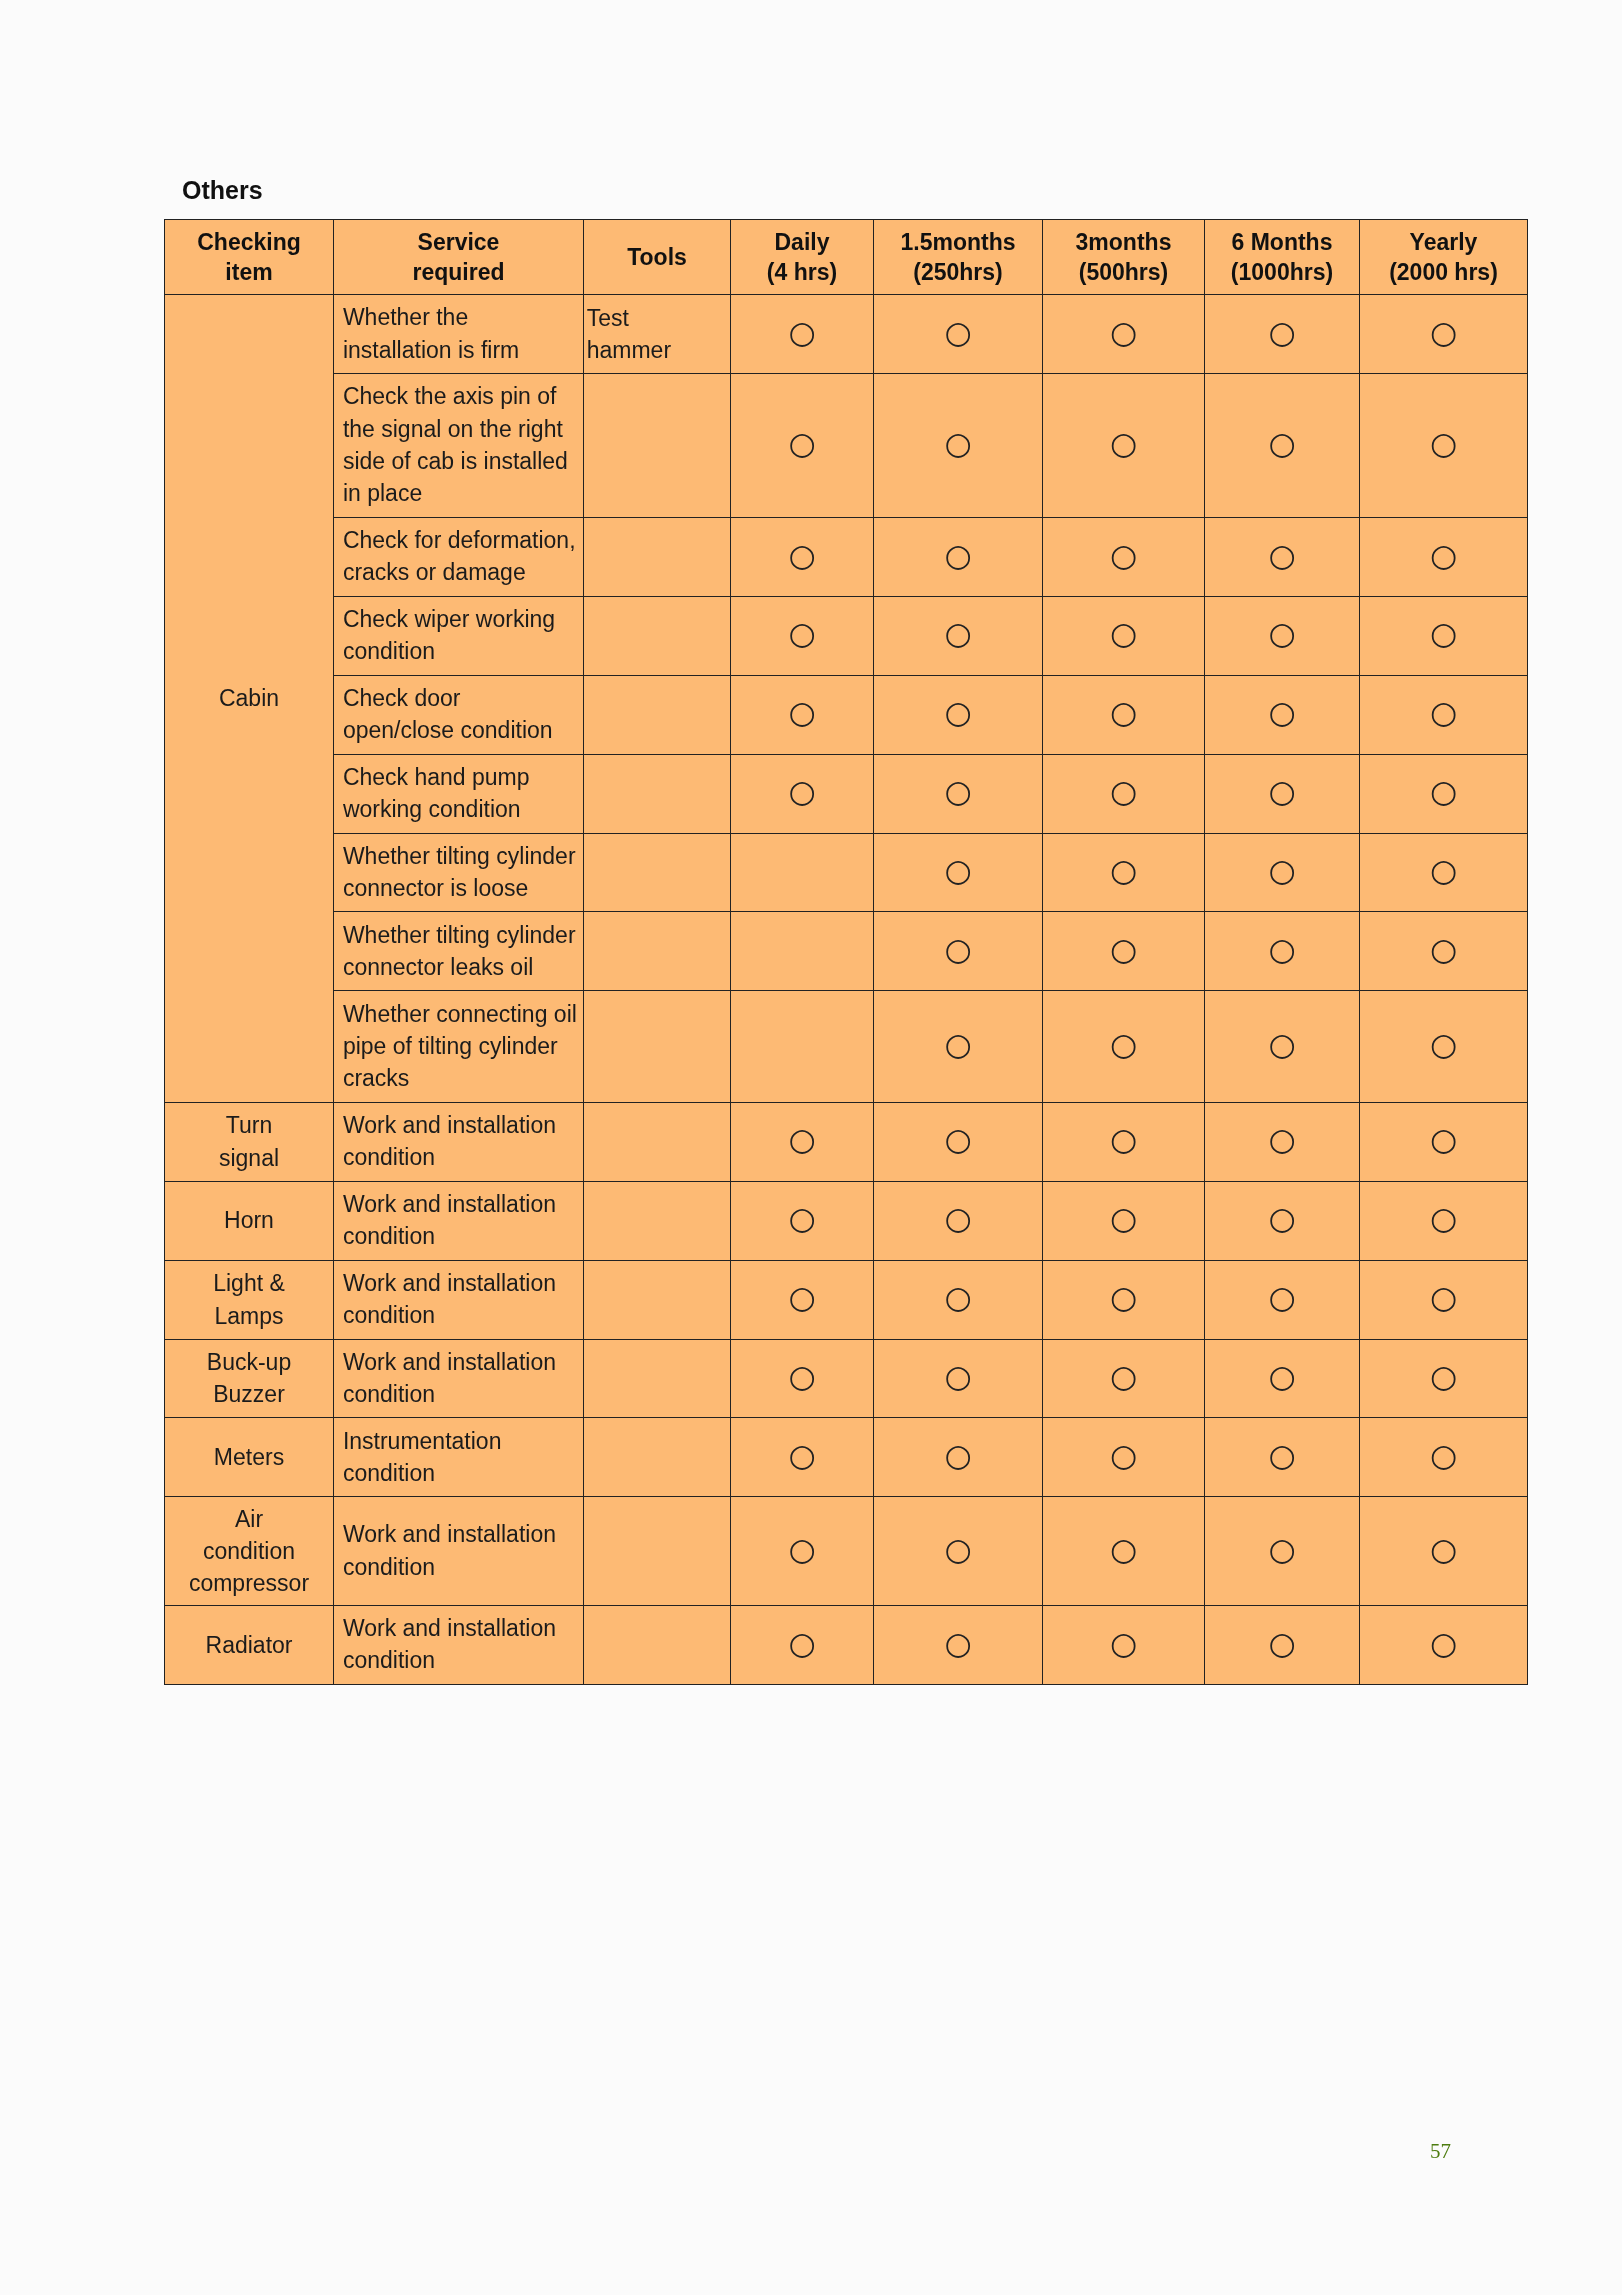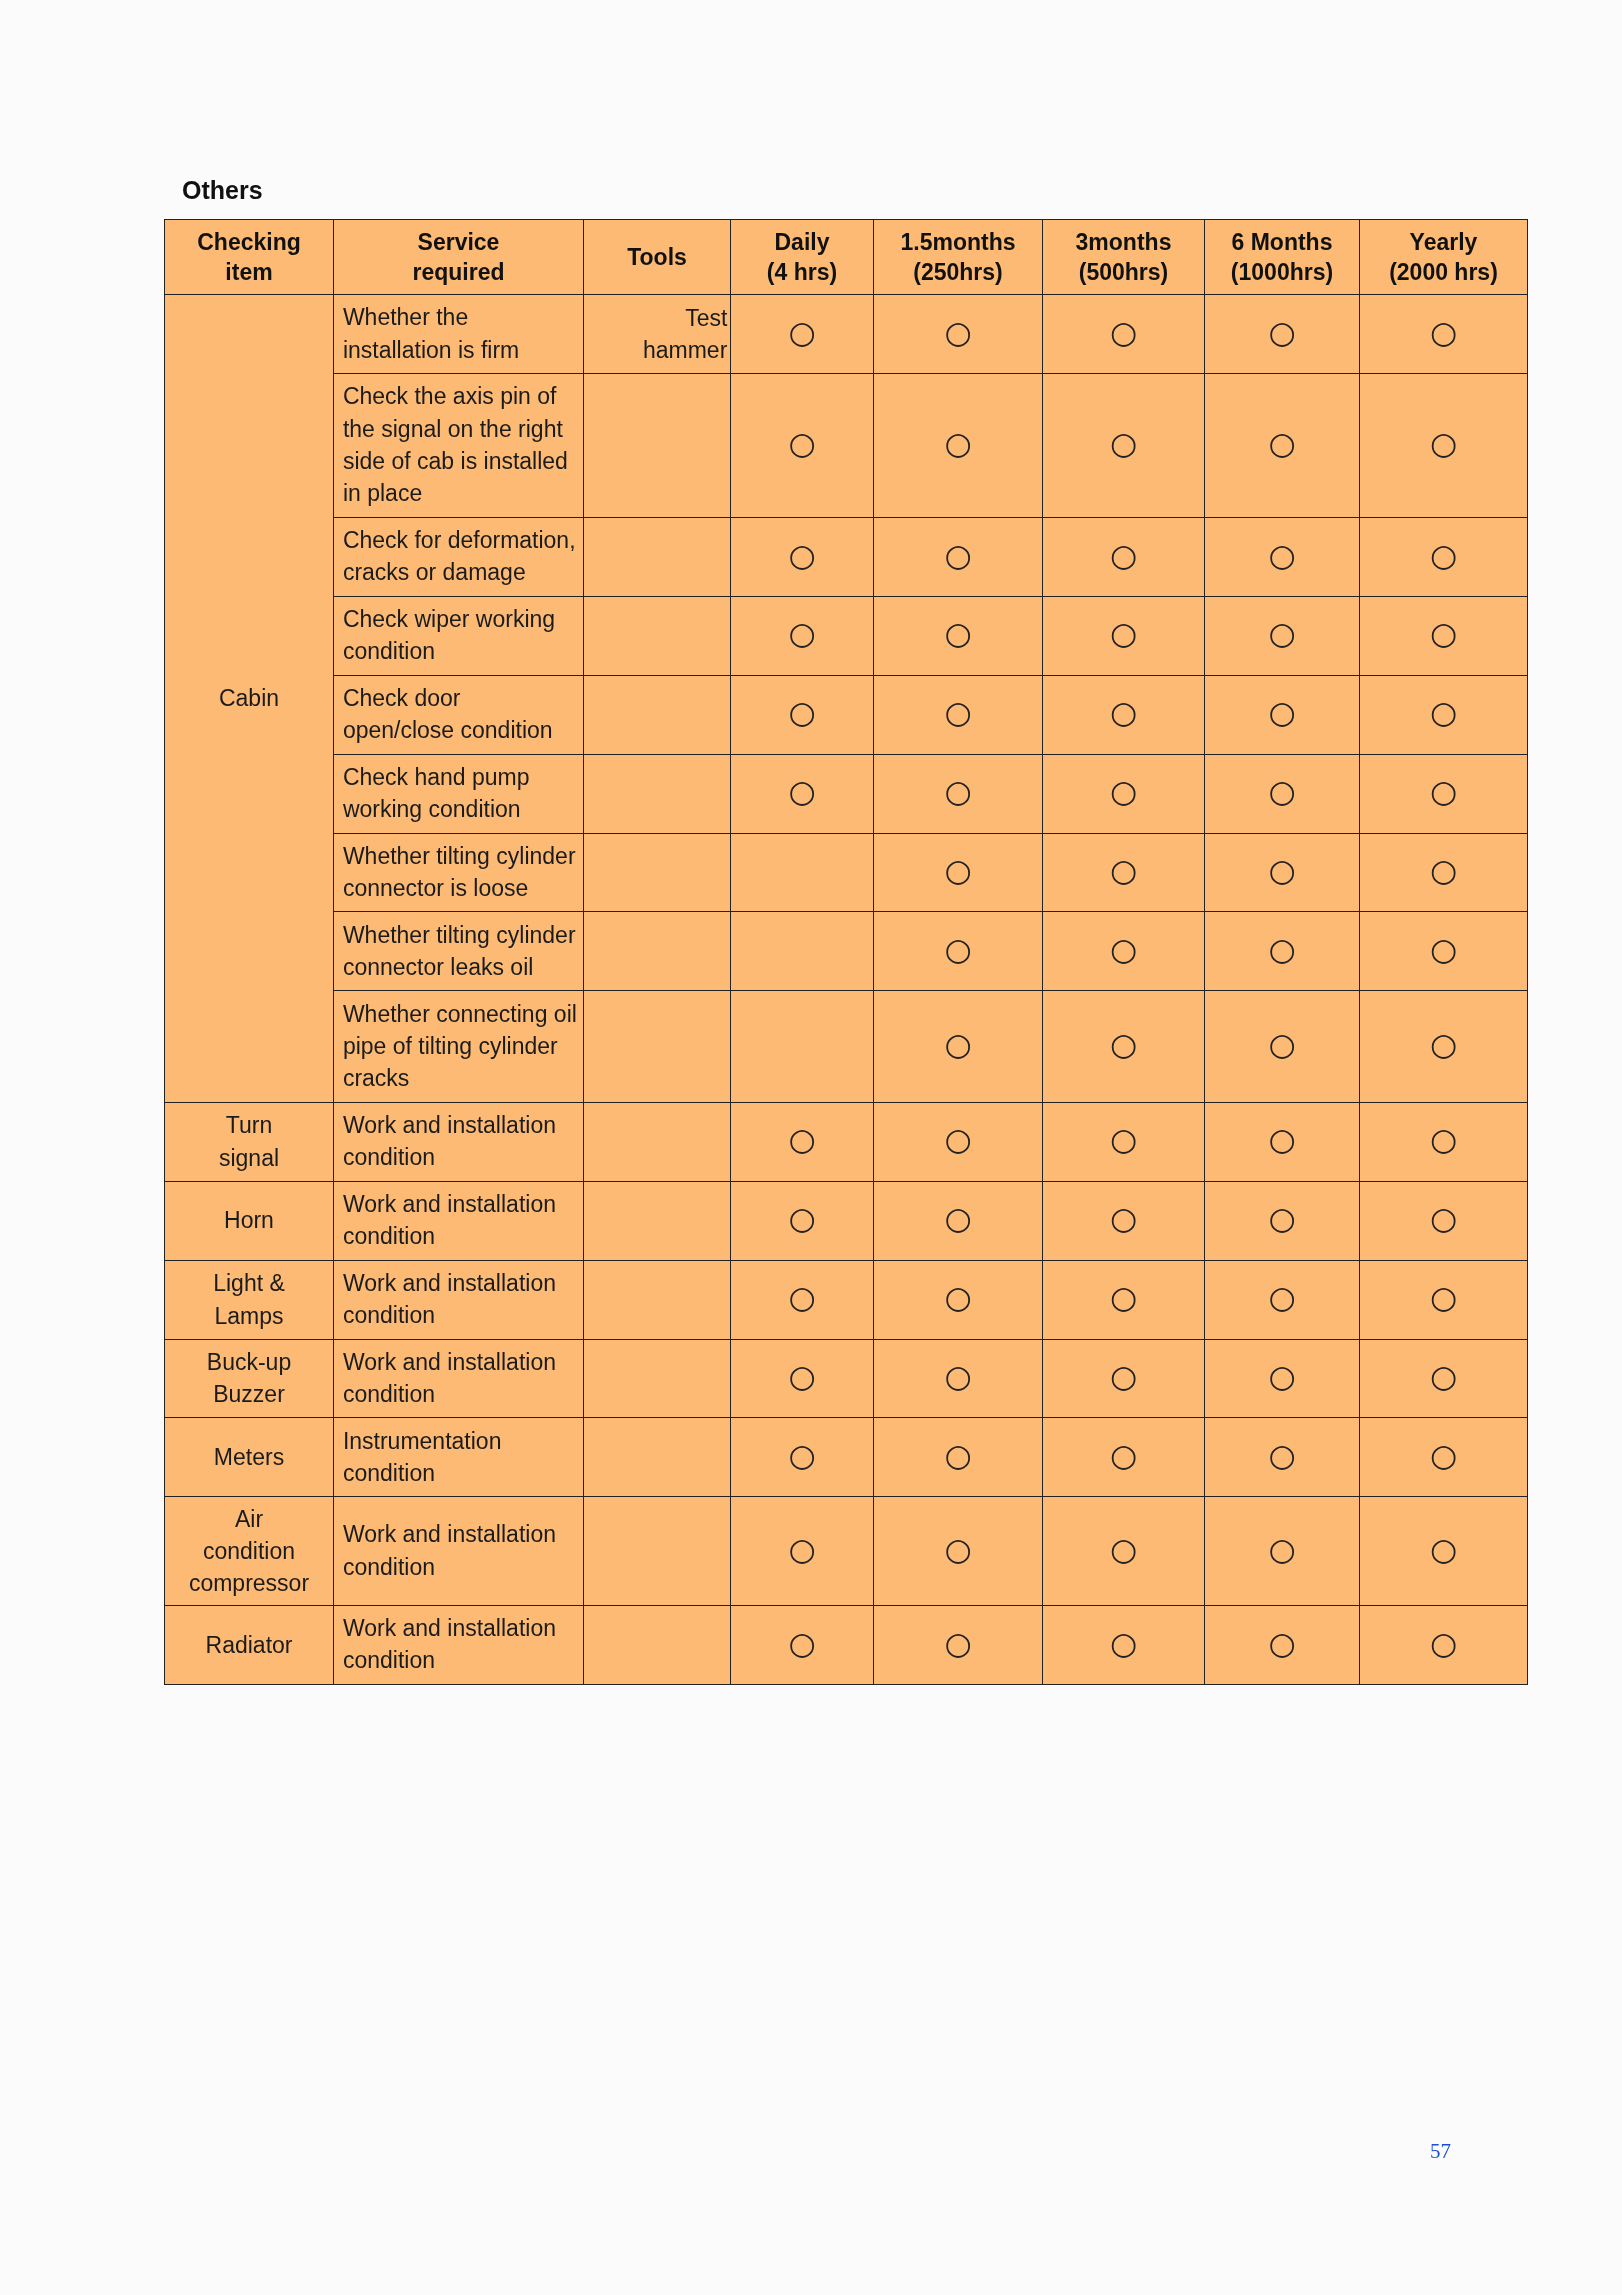--- a/index.html
+++ b/index.html
@@ -55,42 +55,42 @@
   td.item-cell {
     text-align: center;
     padding: 5.5px 4.1px;
     white-space: pre-line;
   }
   td.service-cell {
     text-align: left;
     padding: 6.1px 5.5px 7.5px 8.9px;
   }
   td.tools-cell {
-    text-align: right;
+    text-align: left;
     padding: 5.5px 2.7px;
     white-space: pre-line;
   }
   td.mark-cell {
     text-align: center;
     padding: 2.7px 0;
   }
   .circle {
     display: inline-block;
     font-size: 31px;
     line-height: 1;
     color: #222;
     font-family: "DejaVu Sans", sans-serif;
   }
   .page-number {
     position: absolute;
     left: 1430px;
     top: 2139px;
     font-size: 21px;
     font-family: "Liberation Serif", "DejaVu Serif", serif;
-    color: #1d4ed8;
+    color: #4d7c0f;
   }
 </style>
 </head>
 <body>
 
 <div class="page">
 
   <div class="section-title">Others</div>
 
   <table class="maintenance">

